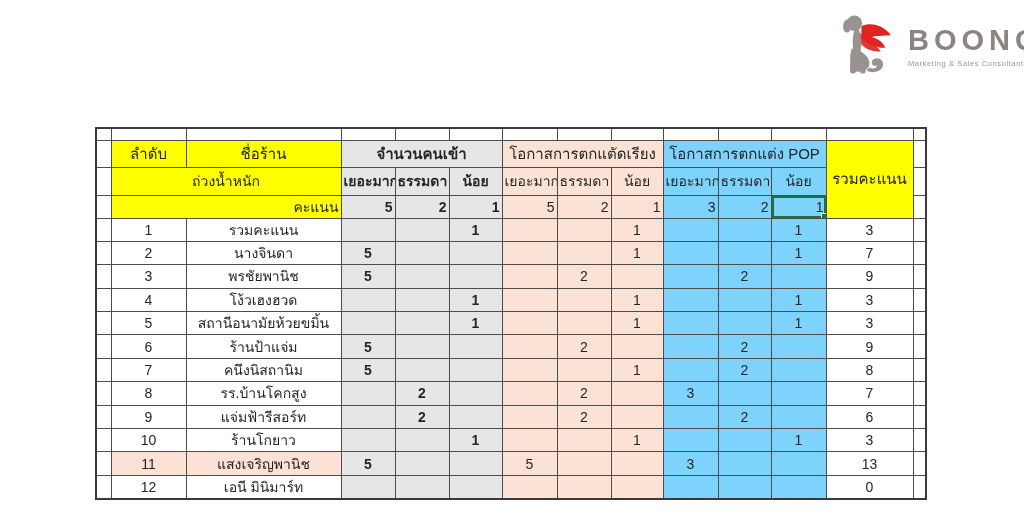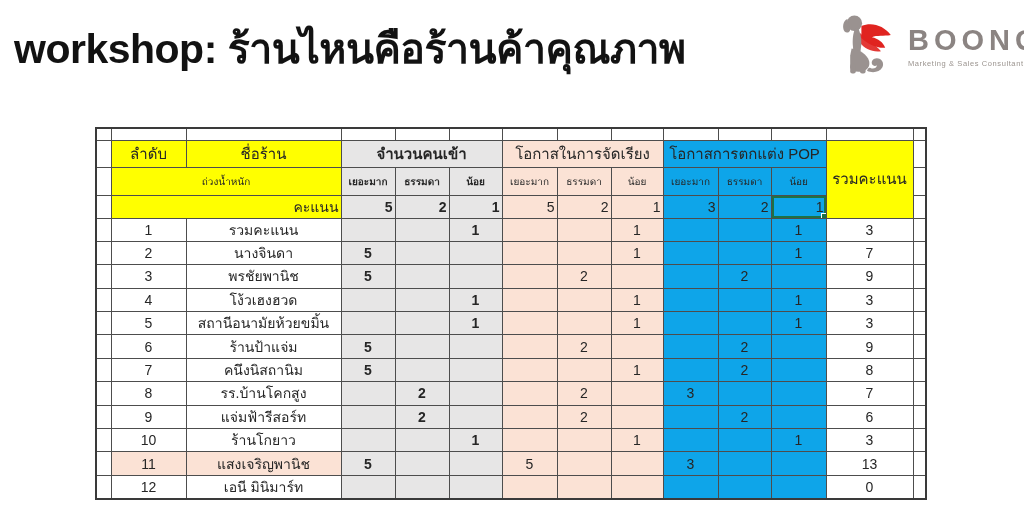--- a/index.html
+++ b/index.html
@@ -35,52 +35,51 @@
     border-collapse:collapse; table-layout:fixed; width:830px;
     border:2px solid #3a3a3a; background:#fff;
   }
   table.sheet td {
     border:1px solid #4d4d4d; text-align:center; vertical-align:middle;
     font-size:14px; color:#262626; overflow:hidden; white-space:nowrap;
     padding:0 2px; height:23.4px;
   }
   tr.strip-row td { height:12px; }
   tr.hrow1 td { height:27px; font-size:15px; }
-  tr.hrow2 td { height:28px; font-size:10px; }
+  tr.hrow2 td { height:28px; font-size:14px; }
   tr.hrow3 td { height:21px;text-align:right; }
 
   td.strip, td.strip-top {
     border:none; background:#fff;
   }
   td.strip      { border-bottom:1px solid #d9d9d9; }
   td.strip-top  { border-right:1px solid #d9d9d9; }
 
   .c-yellow { background:#ffff00; }
   .c-gray   { background:#e7e6e6;font-weight:bold; }
   .c-peach  { background:#fbe2d5; }
-  .c-green  { background:#0ea5e9; }
+  .c-green  { background:#7dd3fc; }
   .c-white  { background:#ffffff; }
   .hl       { background:#fbe2d5 !important; }
   td.total-head { font-size:15px; font-weight:400; color:#1f1f1f; }
 
   td.sel {
     position:relative;
     box-shadow:inset 0 0 0 2px #1e7145;
   }
   td.sel::after {
     content:""; position:absolute; right:-3px; bottom:-3px; width:6px; height:6px;
     background:#1e7145; border:1px solid #ffffff; z-index:3;
   }
 </style>
 </head>
 <body>
 
 <div class="slide">
 
-  <div class="page-title">workshop: ร้านไหนคือร้านค้าคุณภาพ</div>
 
   <div class="logo">
     <svg viewBox="0 0 100 100" aria-hidden="true">
 
       <path fill="#e02420" d="M42,20 C58,14 74,20 84,33 C74,35 64,33 57,36
                C66,38 73,43 76,51 C64,52 50,45 42,37 Z"></path>
       <path fill="#e02420" d="M40,30 C50,40 62,46 70,56 C58,58 46,52 40,44 Z" opacity="0.9"></path>
 
       <g fill="#9a9290">
         <circle cx="32" cy="16" r="11"></circle>
@@ -132,21 +131,21 @@
           <td class="strip-top"></td>
           <td class="strip-top"></td>
           <td class="strip-top"></td>
           <td class="strip-top"></td>
         </tr>
         <tr class="hrow1">
           <td class="strip"></td>
           <td class="c-yellow">ลำดับ</td>
           <td class="c-yellow">ชื่อร้าน</td>
           <td class="c-gray" colspan="3">จำนวนคนเข้า</td>
-          <td class="c-peach" colspan="3">โอกาสในการจัดเรียง</td>
+          <td class="c-peach" colspan="3">โอกาสการตกแตัดเรียง</td>
           <td class="c-green" colspan="3">โอกาสการตกแต่ง POP</td>
           <td class="c-yellow total-head" rowspan="3">รวมคะแนน</td>
           <td class="strip"></td>
         </tr>
         <tr class="hrow2">
           <td class="strip"></td>
           <td class="c-yellow" colspan="2">ถ่วงน้ำหนัก</td>
           <td class="c-gray">เยอะมาก</td>
           <td class="c-gray">ธรรมดา</td>
           <td class="c-gray">น้อย</td>

